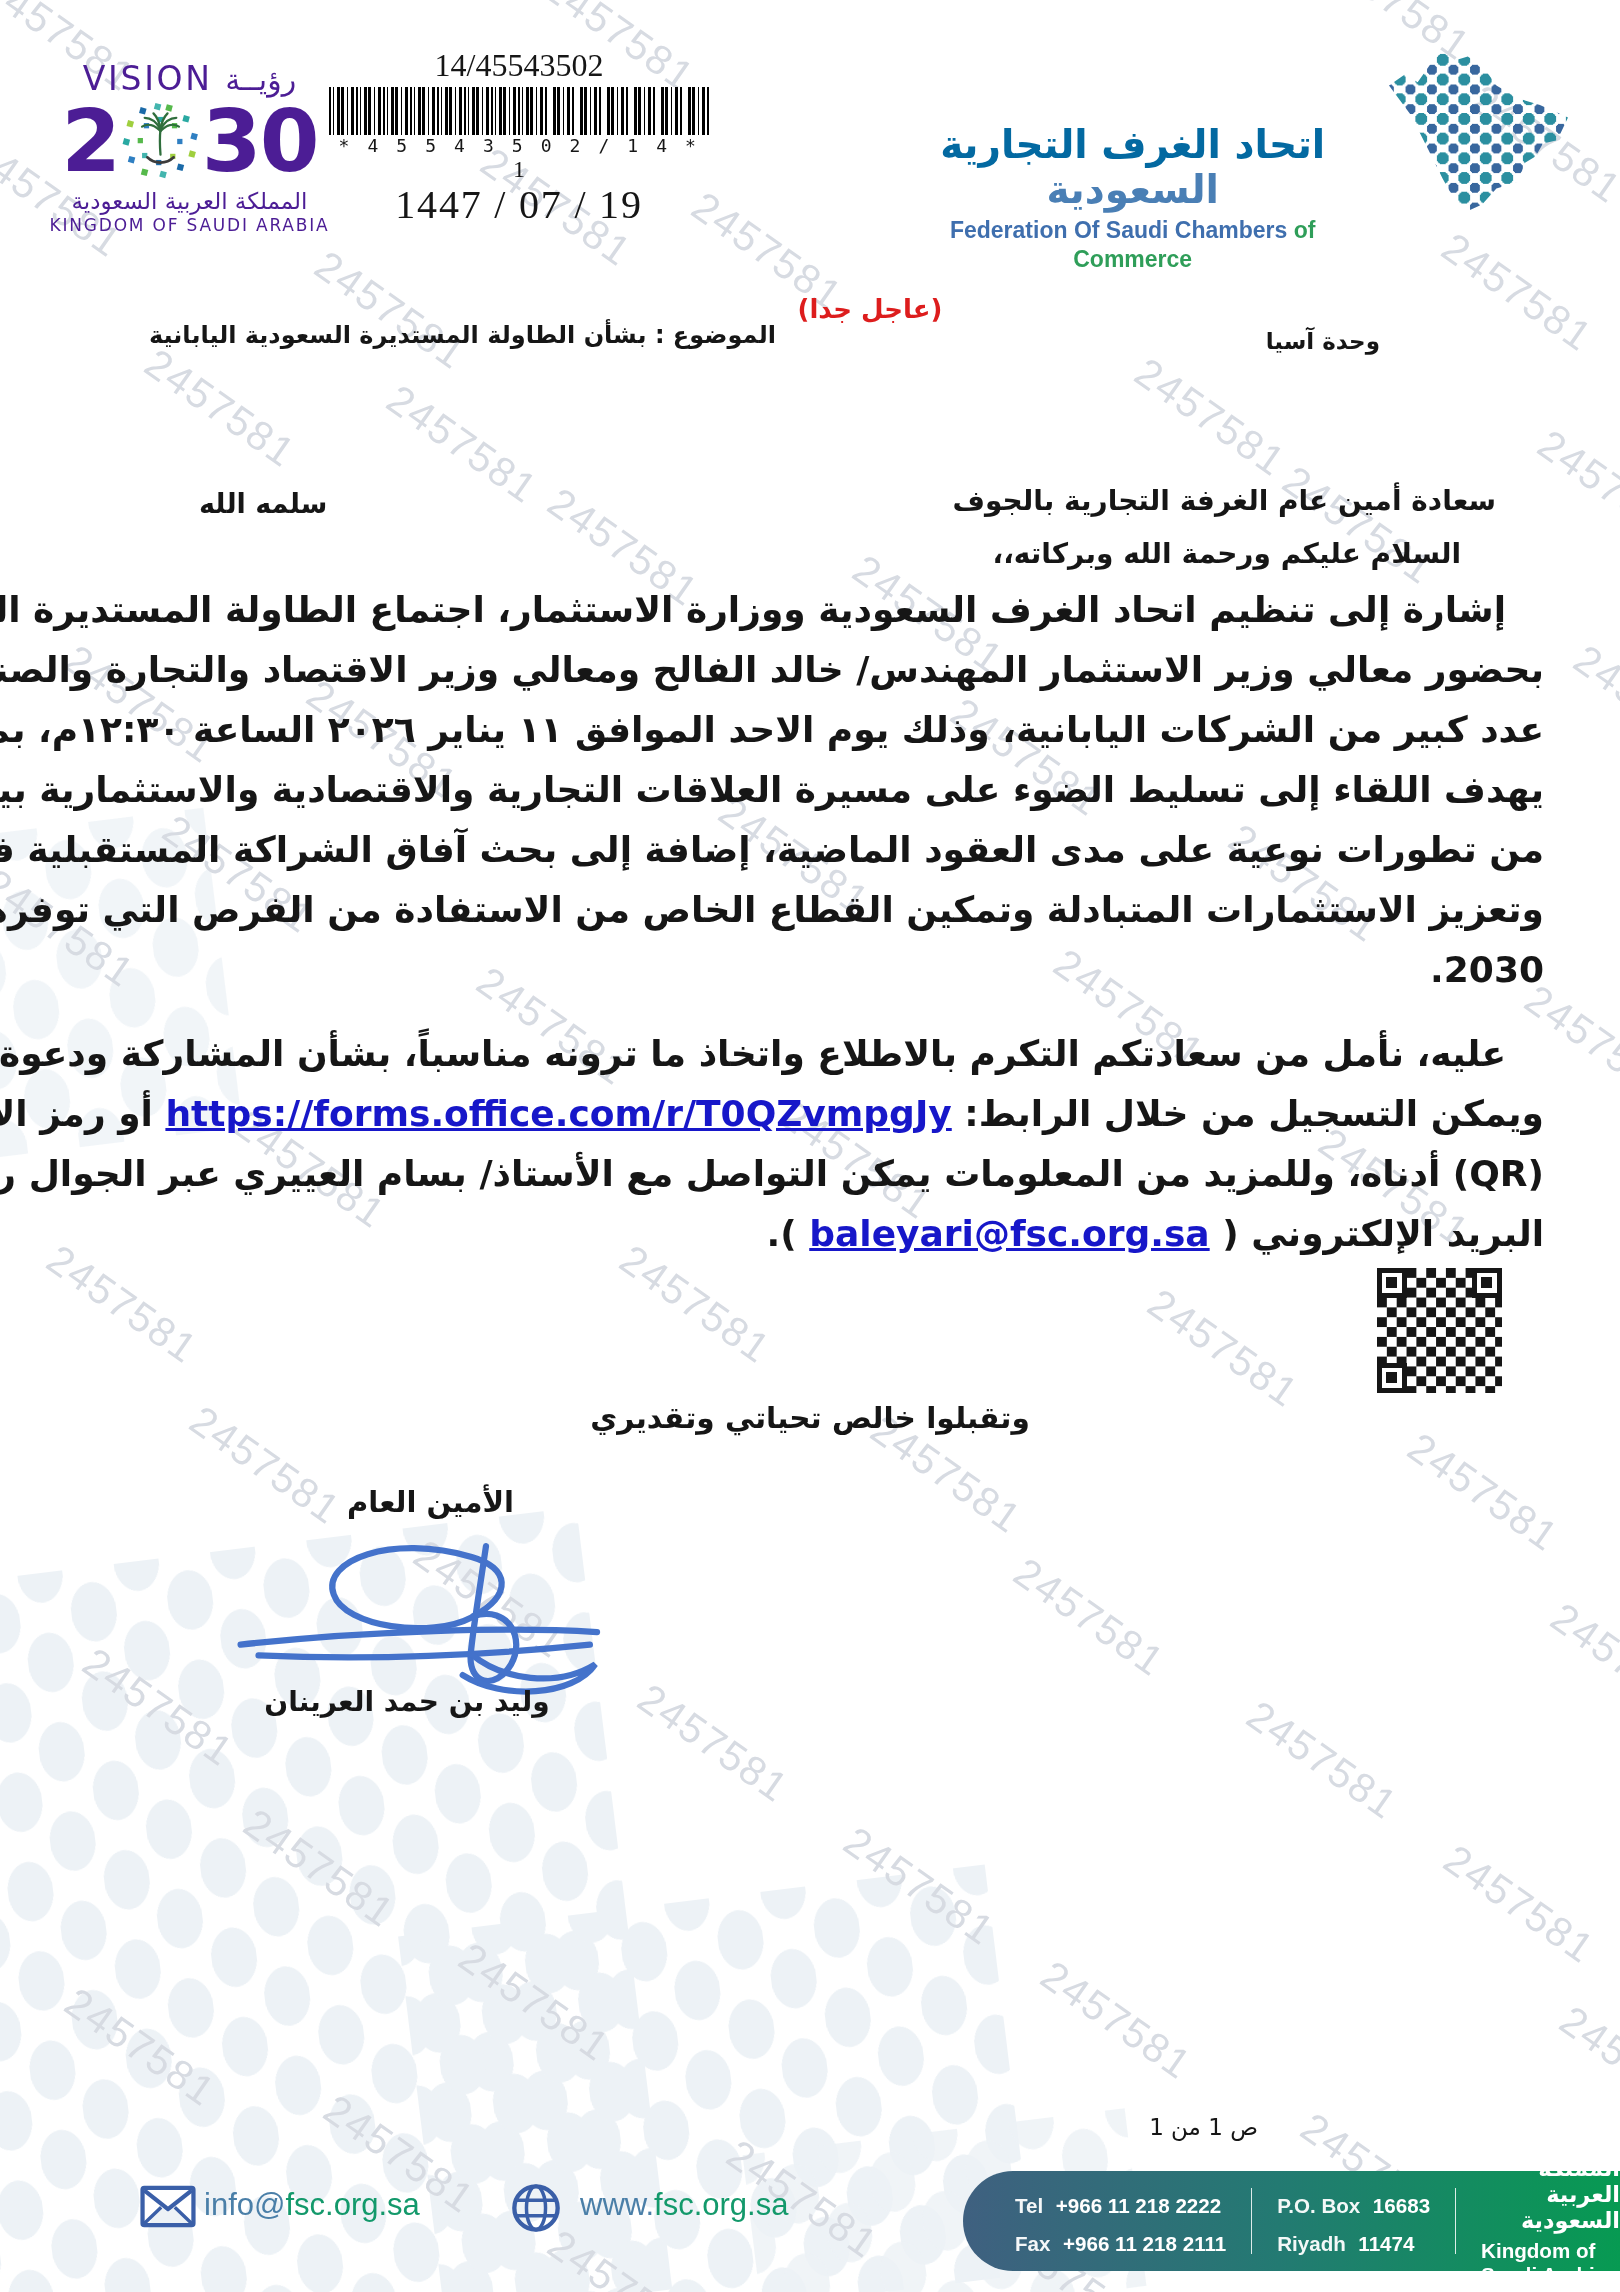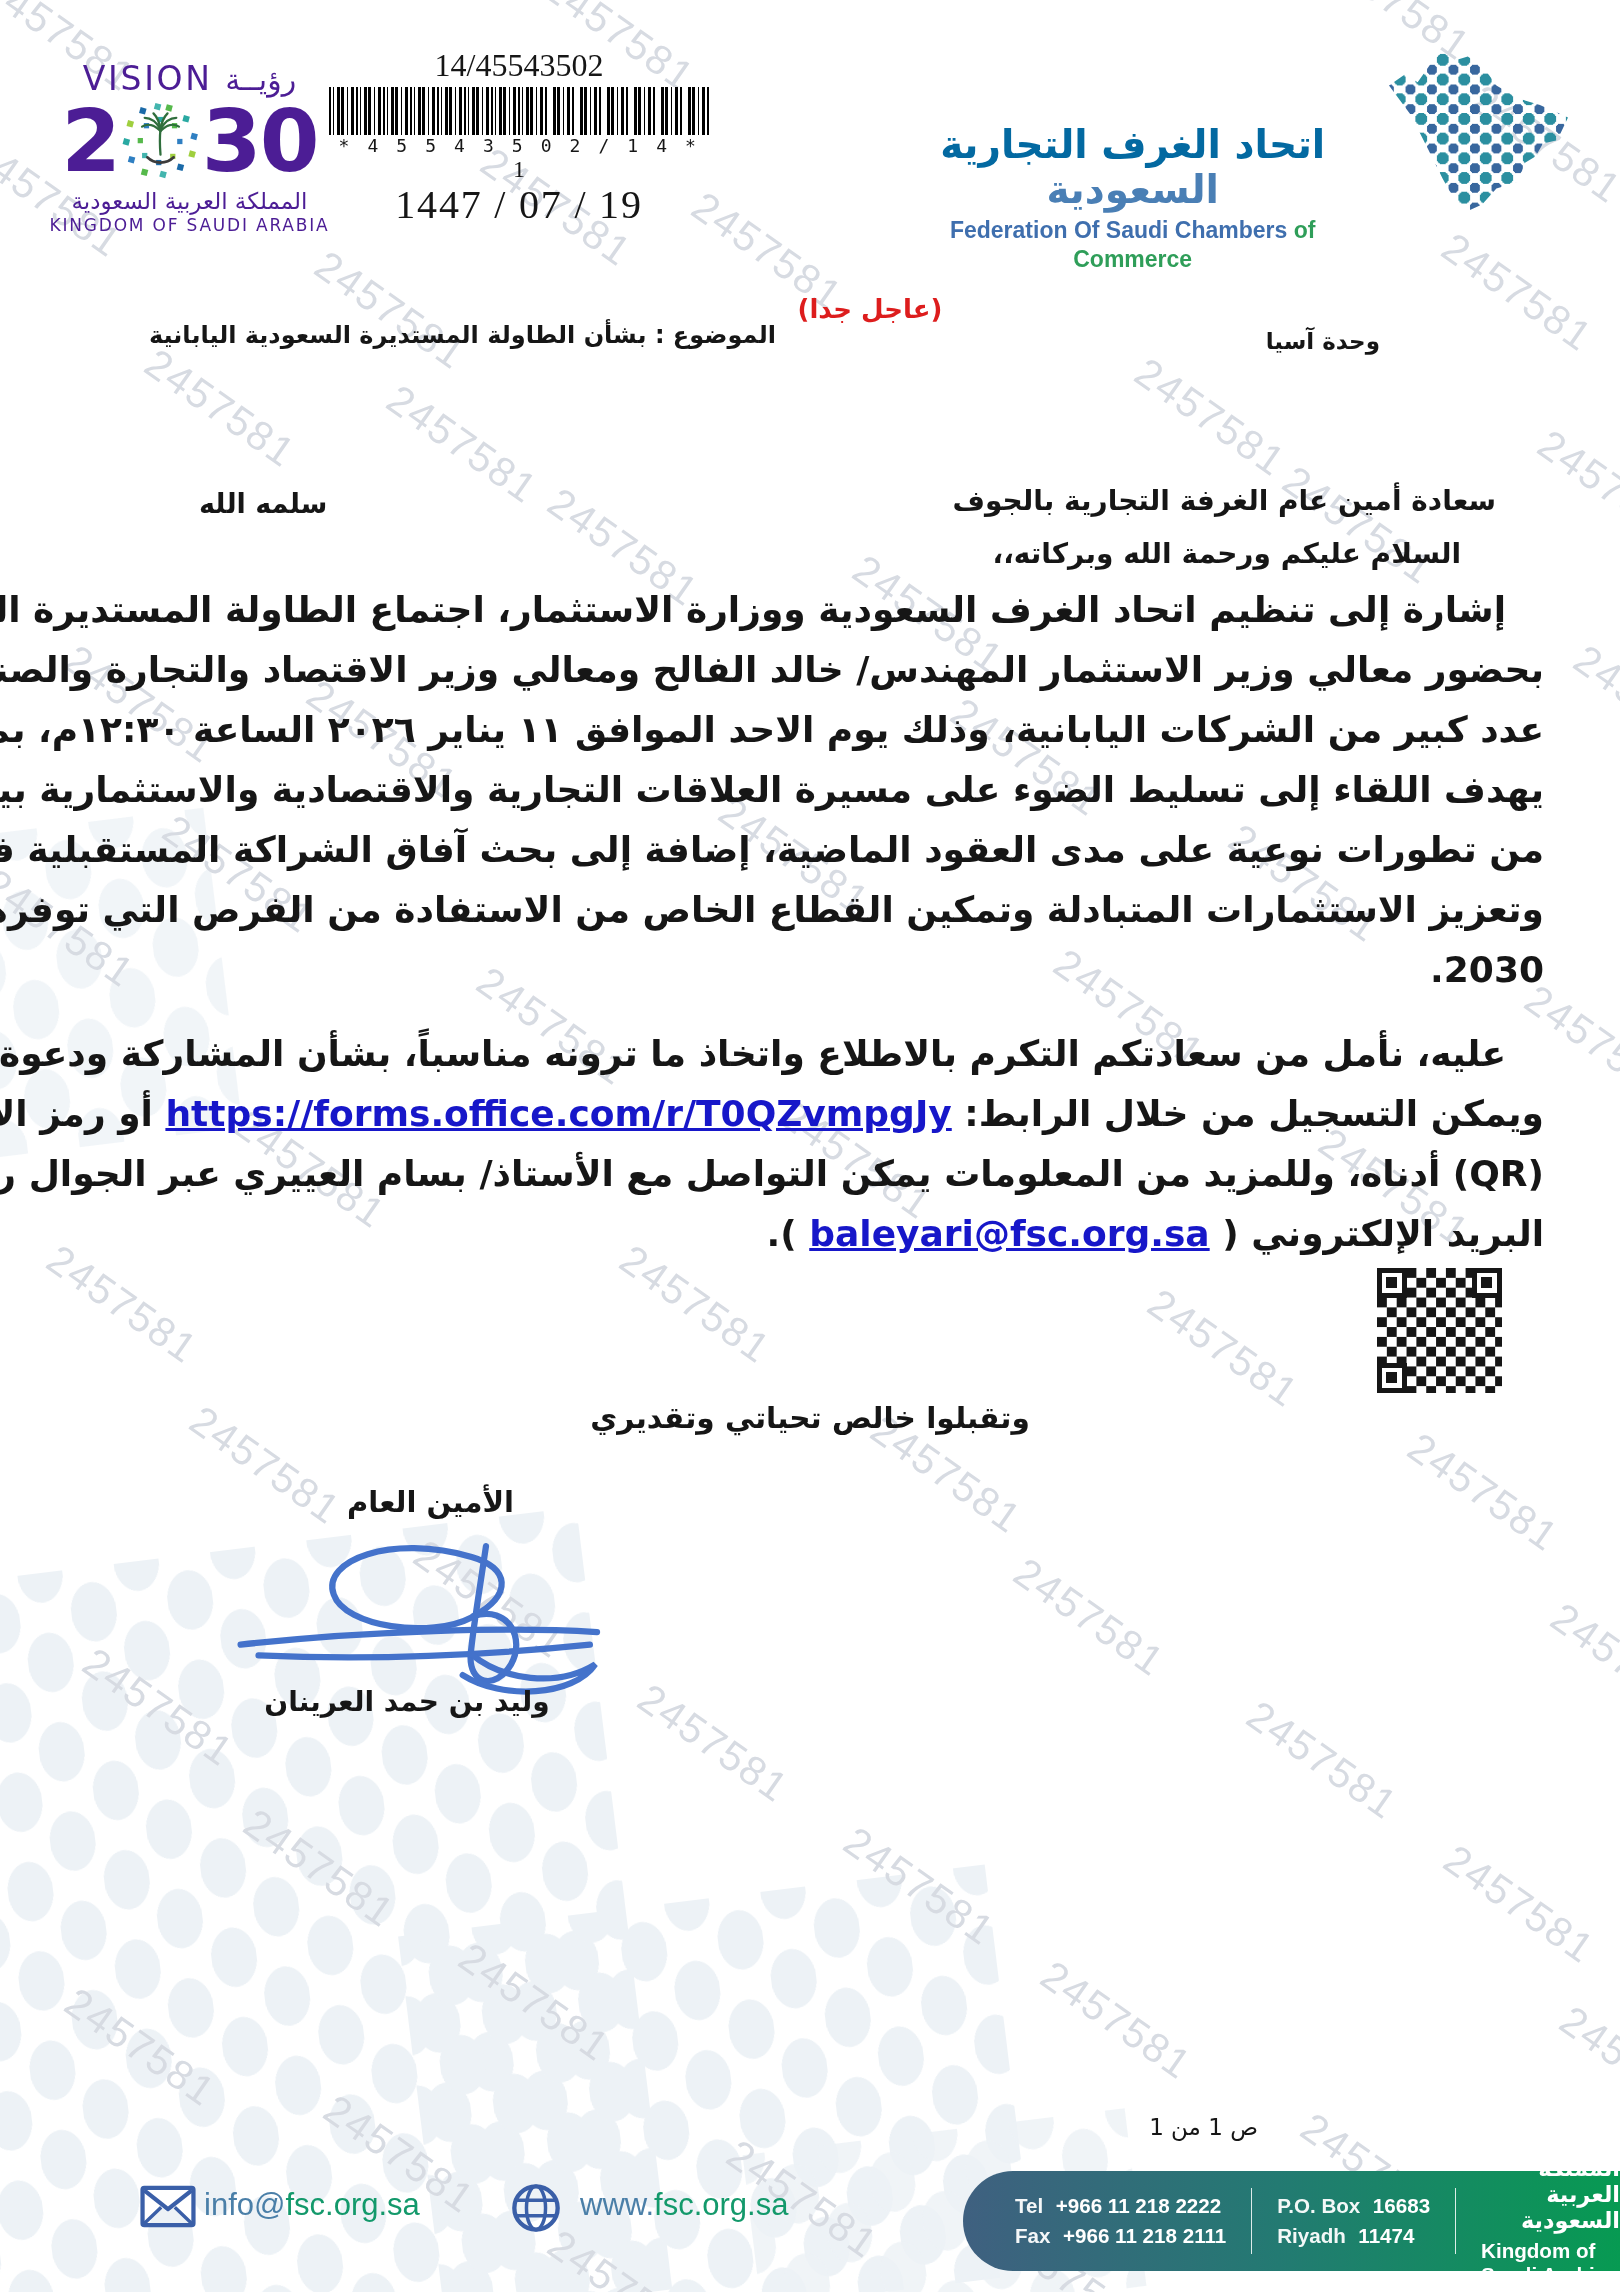--- a/index.html
+++ b/index.html
@@ -119,21 +119,21 @@
     font-size:31px;}
   .c-pre{color:#4a7fa8;} .c-dom{color:#13996b;}
   .pill{
     left:963px;top:2171px;right:0;height:100px;
     background:linear-gradient(90deg,#3f6080 0%,#237a72 48%,#079a52 100%);
     border-radius:50px 0 0 50px;color:#fff;
     display:flex;align-items:center;gap:25px;padding-left:52px;box-sizing:border-box;
     font-family:"Liberation Sans",sans-serif;
   }
   .pill .col{display:flex;flex-direction:column;gap:5.4px;font-size:20.6px;font-weight:700;}
-  .pill .row{display:flex;gap:12.5px;white-space:nowrap;}
+  .pill .row{display:flex;gap:12.5px;white-space:nowrap;margin-top:8px;}
   .pill .lab{opacity:.95;}
   .pill .sep{width:1.8px;height:66px;background:rgba(255,255,255,.85);}
   .pill .ar{direction:rtl;font-size:22.4px;font-weight:700;font-family:"DejaVu Sans",sans-serif;}
   .pill .en{font-size:20.6px;font-weight:700;}
 </style>
 </head>
 <body>
 
 <div class="page">
 

